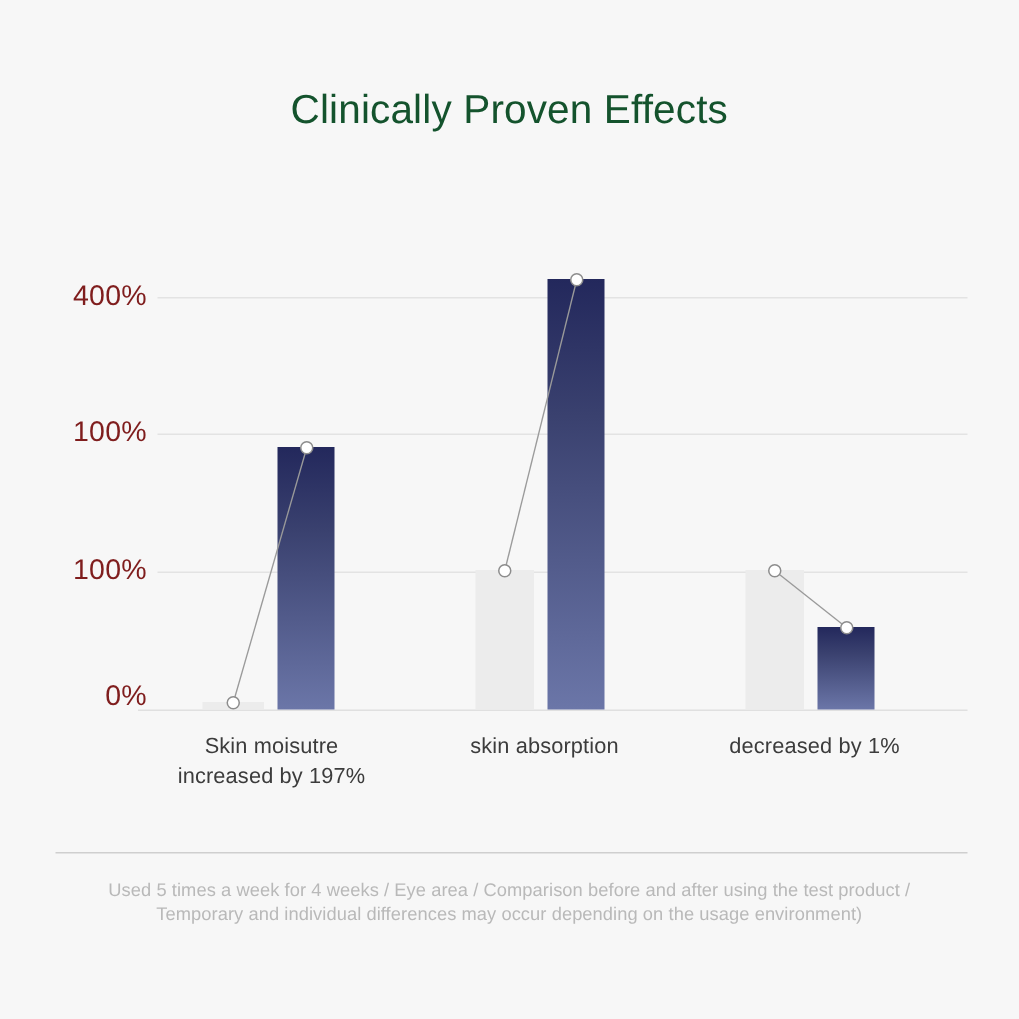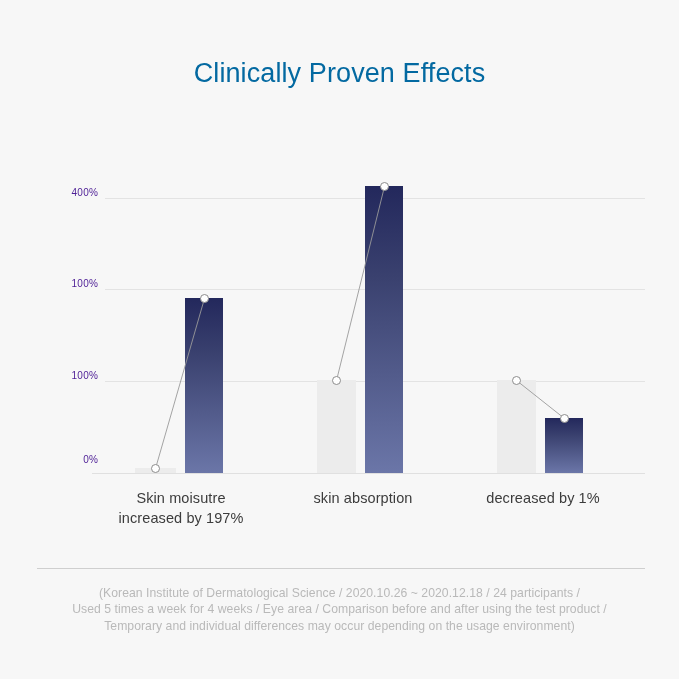--- a/index.html
+++ b/index.html
@@ -22,21 +22,21 @@
 
   
   .chart-title {
     position: absolute;
     left: 0;
     top: 58px;
     width: 679px;
     text-align: center;
     font-size: 27px;
     font-weight: 400;
-    color: #0369a1;
+    color: #14532d;
     letter-spacing: 0.1px;
   }
 
   
   .plot-area {
     position: absolute;
     left: 0;
     top: 0;
     width: 679px;
     height: 679px;
@@ -53,22 +53,22 @@
     left: 92px;
     width: 553px;
     height: 1px;
     background: #e0e0e0;
   }
   .y-tick-label {
     position: absolute;
     right: 0;
     width: 62px;
     text-align: right;
-    font-size: 10px;
-    color: #4c1d95;
+    font-size: 19px;
+    color: #7f1d1d;
     letter-spacing: 0.2px;
   }
   .y-tick-wrap {
     position: absolute;
     left: 36px;
     width: 62px;
     height: 0;
   }
 
   
@@ -203,18 +203,17 @@
   </div>
   <div class="cat-label" style="left:267px; top:488px; width:192px;">
     <div>skin absorption</div>
   </div>
   <div class="cat-label" style="left:447px; top:488px; width:192px;">
     <div>decreased by 1%</div>
   </div>
 
   <div class="footer-divider"></div>
   <div class="footnote">
-    <div>(Korean Institute of Dermatological Science / 2020.10.26 ~ 2020.12.18 / 24 participants /</div>
     <div>Used 5 times a week for 4 weeks / Eye area / Comparison before and after using the test product /</div>
     <div>Temporary and individual differences may occur depending on the usage environment)</div>
   </div>
 
 </div>
 
 </body></html>

